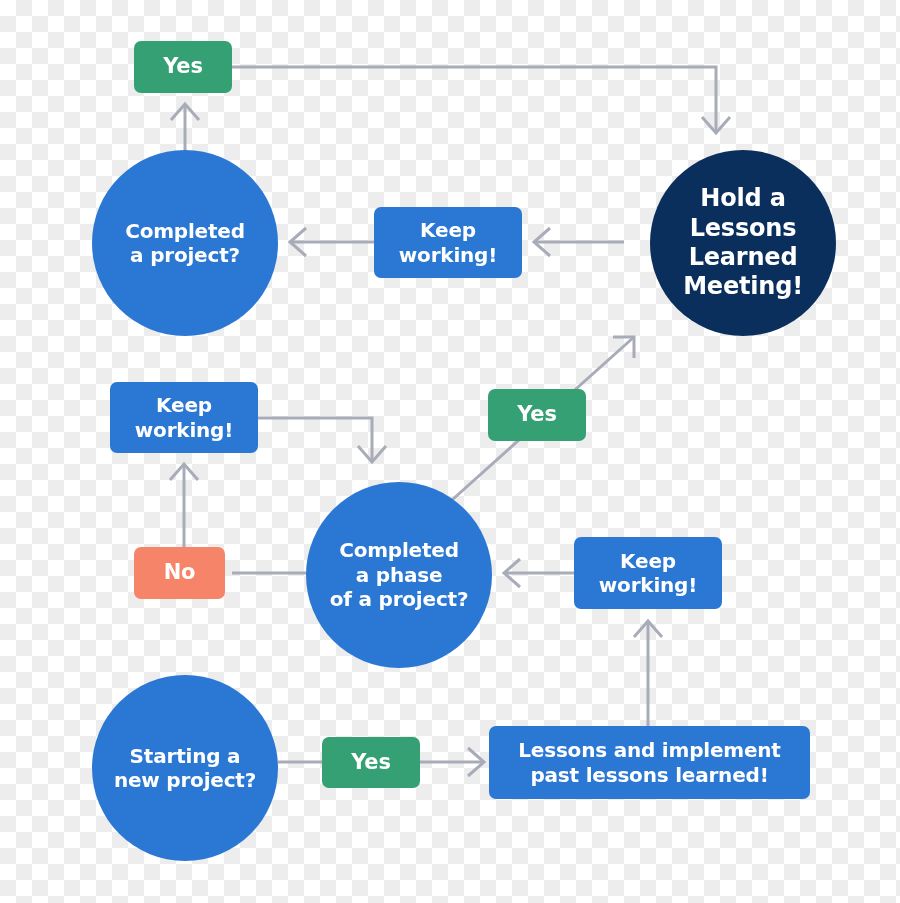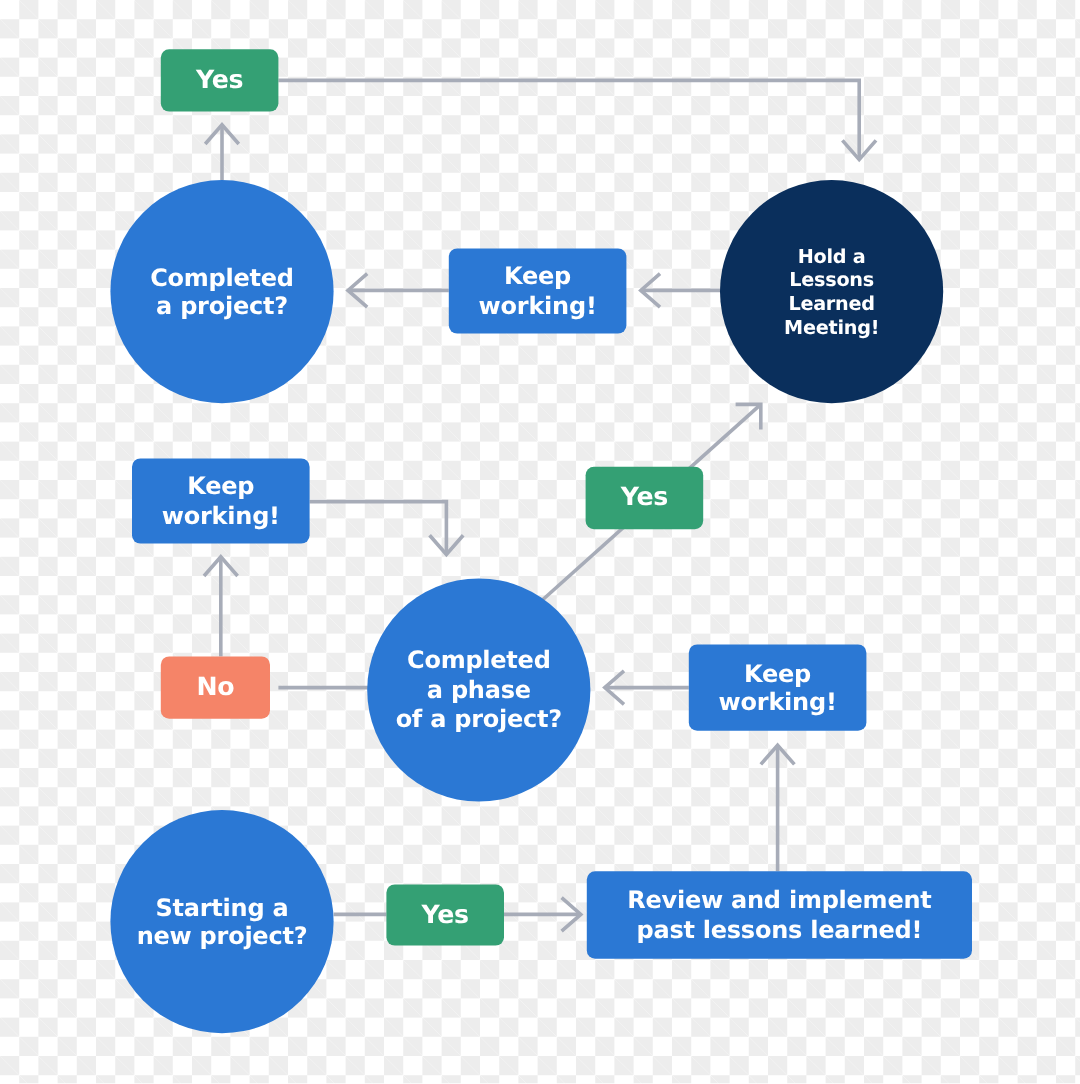--- a/index.html
+++ b/index.html
@@ -114,21 +114,21 @@
   </svg>
 
   <div class="node rect" style="left:134px;top:41px;width:98px;height:52px;background:#34a074;font-size:21px;">Yes</div>
 
   <div class="node circle" style="left:92px;top:150px;width:186px;height:186px;background:#2b78d4;font-size:20px;">Completed
 a project?</div>
 
   <div class="node rect" style="left:374px;top:207px;width:148px;height:71px;background:#2b78d4;font-size:20px;">Keep
 working!</div>
 
-  <div class="node circle" style="left:600px;top:150px;width:186px;height:186px;background:#0a2f5c;font-size:16px;">Hold a
+  <div class="node circle" style="left:650px;top:150px;width:186px;height:186px;background:#0a2f5c;font-size:24px;">Hold a
 Lessons
 Learned
 Meeting!</div>
 
   <div class="node rect" style="left:110px;top:382px;width:148px;height:71px;background:#2b78d4;font-size:20px;">Keep
 working!</div>
 
   <div class="node rect" style="left:488px;top:389px;width:98px;height:52px;background:#34a074;font-size:21px;">Yes</div>
 
   <div class="node rect" style="left:134px;top:547px;width:91px;height:52px;background:#f58468;font-size:21px;">No</div>
@@ -138,16 +138,16 @@
 of a project?</div>
 
   <div class="node rect" style="left:574px;top:537px;width:148px;height:72px;background:#2b78d4;font-size:20px;">Keep
 working!</div>
 
   <div class="node circle" style="left:92px;top:675px;width:186px;height:186px;background:#2b78d4;font-size:20px;">Starting a
 new project?</div>
 
   <div class="node rect" style="left:322px;top:737px;width:98px;height:51px;background:#34a074;font-size:21px;">Yes</div>
 
-  <div class="node rect" style="left:489px;top:726px;width:321px;height:73px;background:#2b78d4;font-size:20px;">Review and implement
+  <div class="node rect" style="left:489px;top:726px;width:321px;height:73px;background:#2b78d4;font-size:20px;">Lessons and implement
 past lessons learned!</div>
 
 </div>
 
 </body></html>

